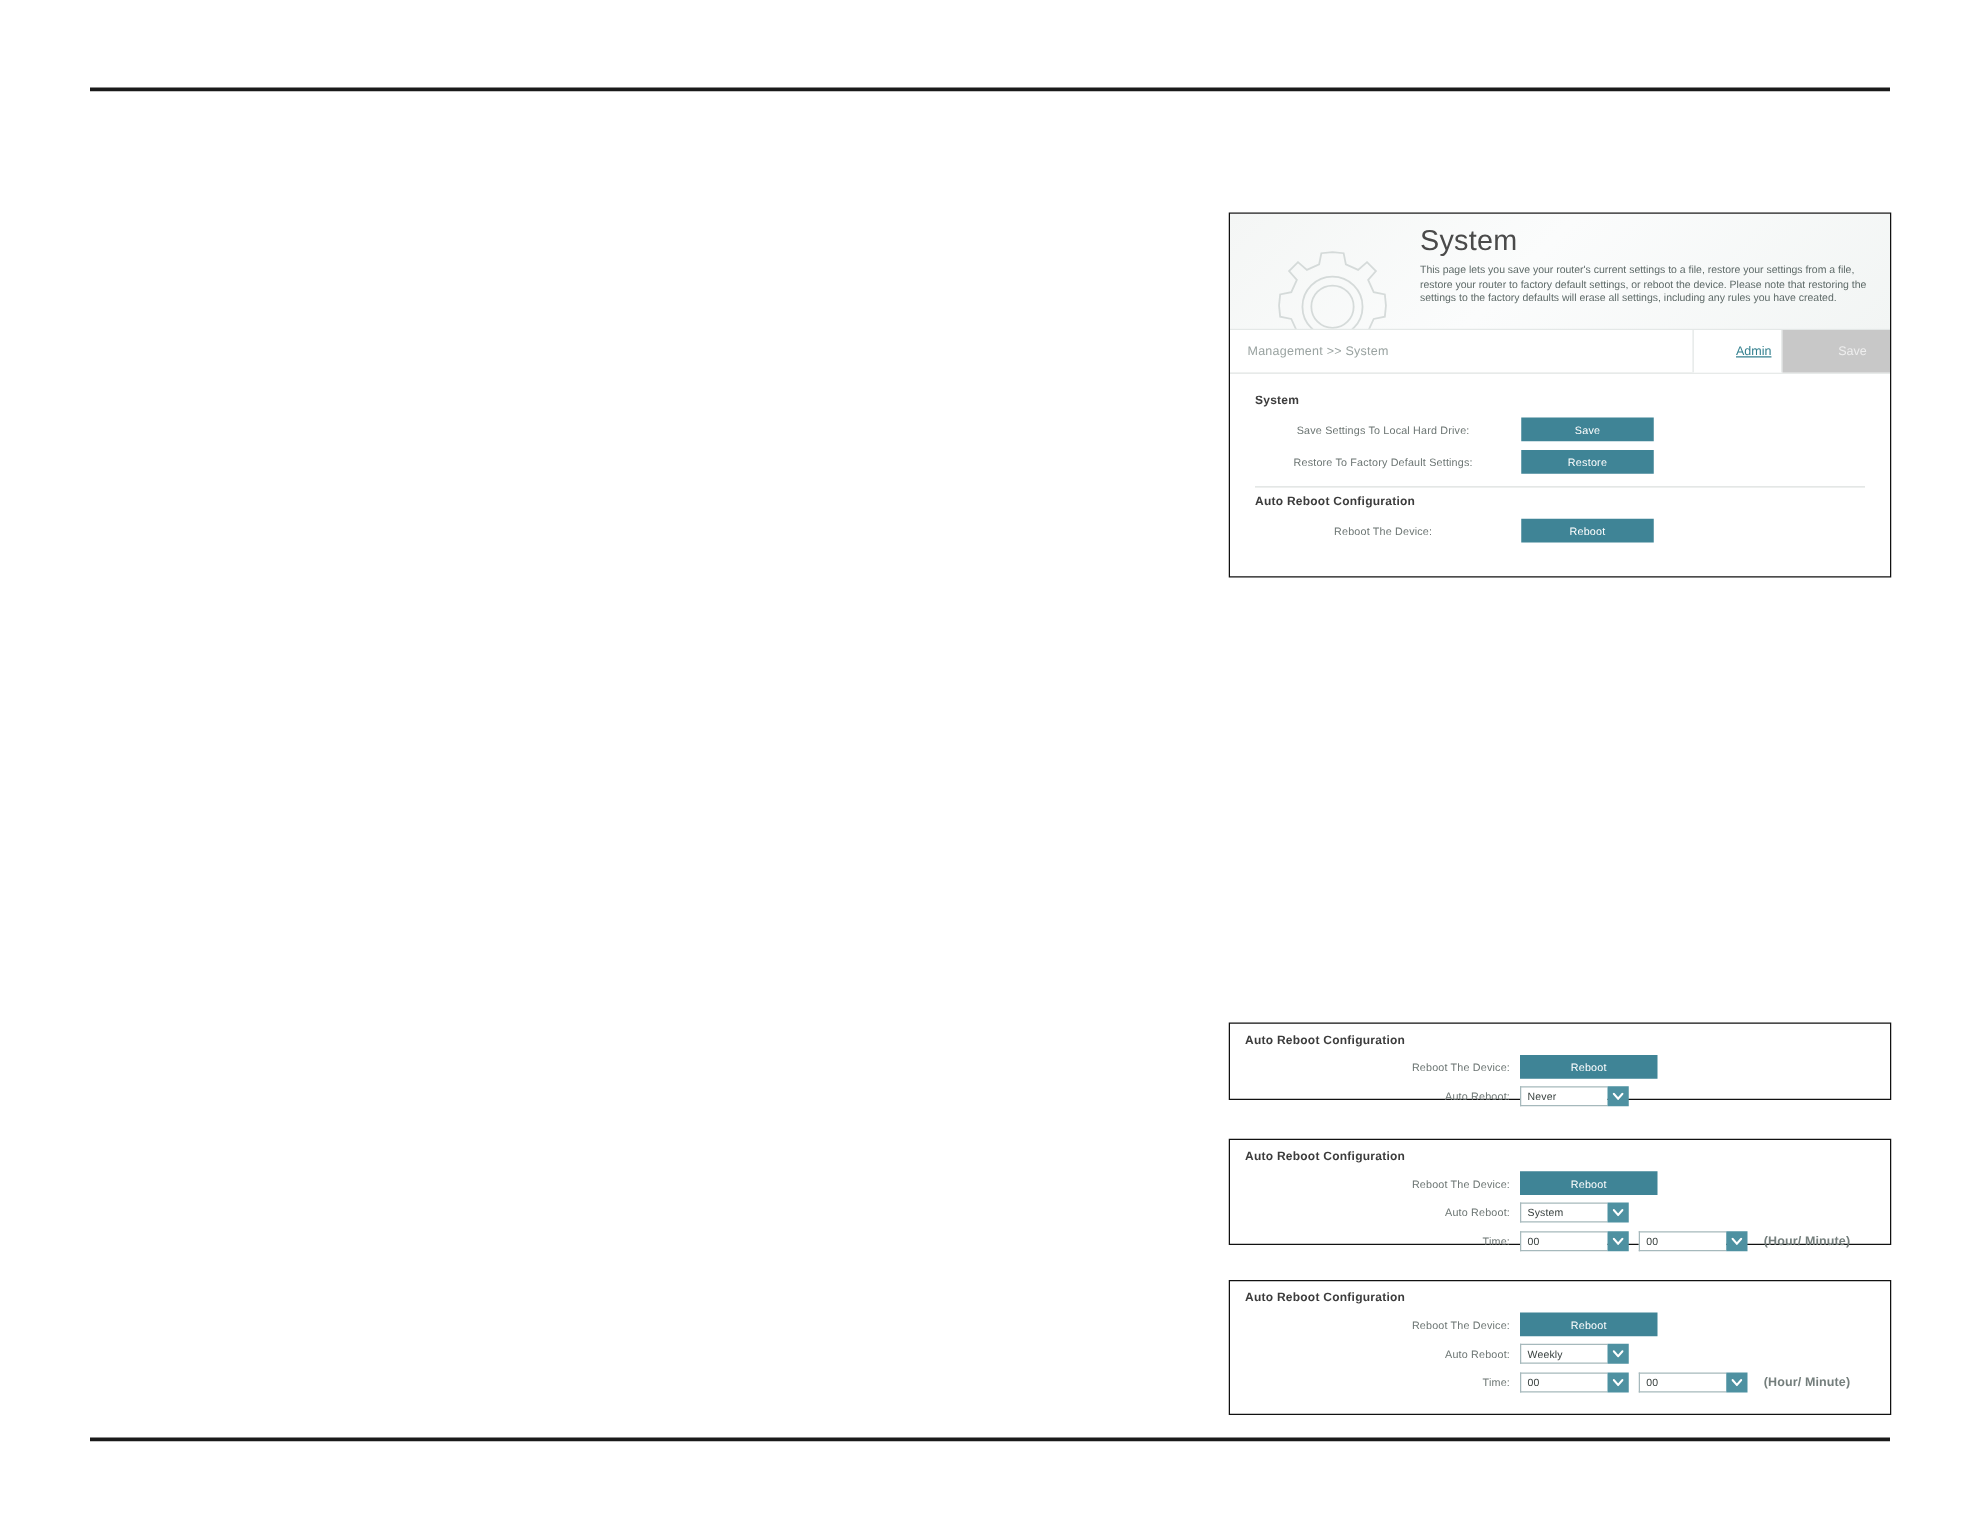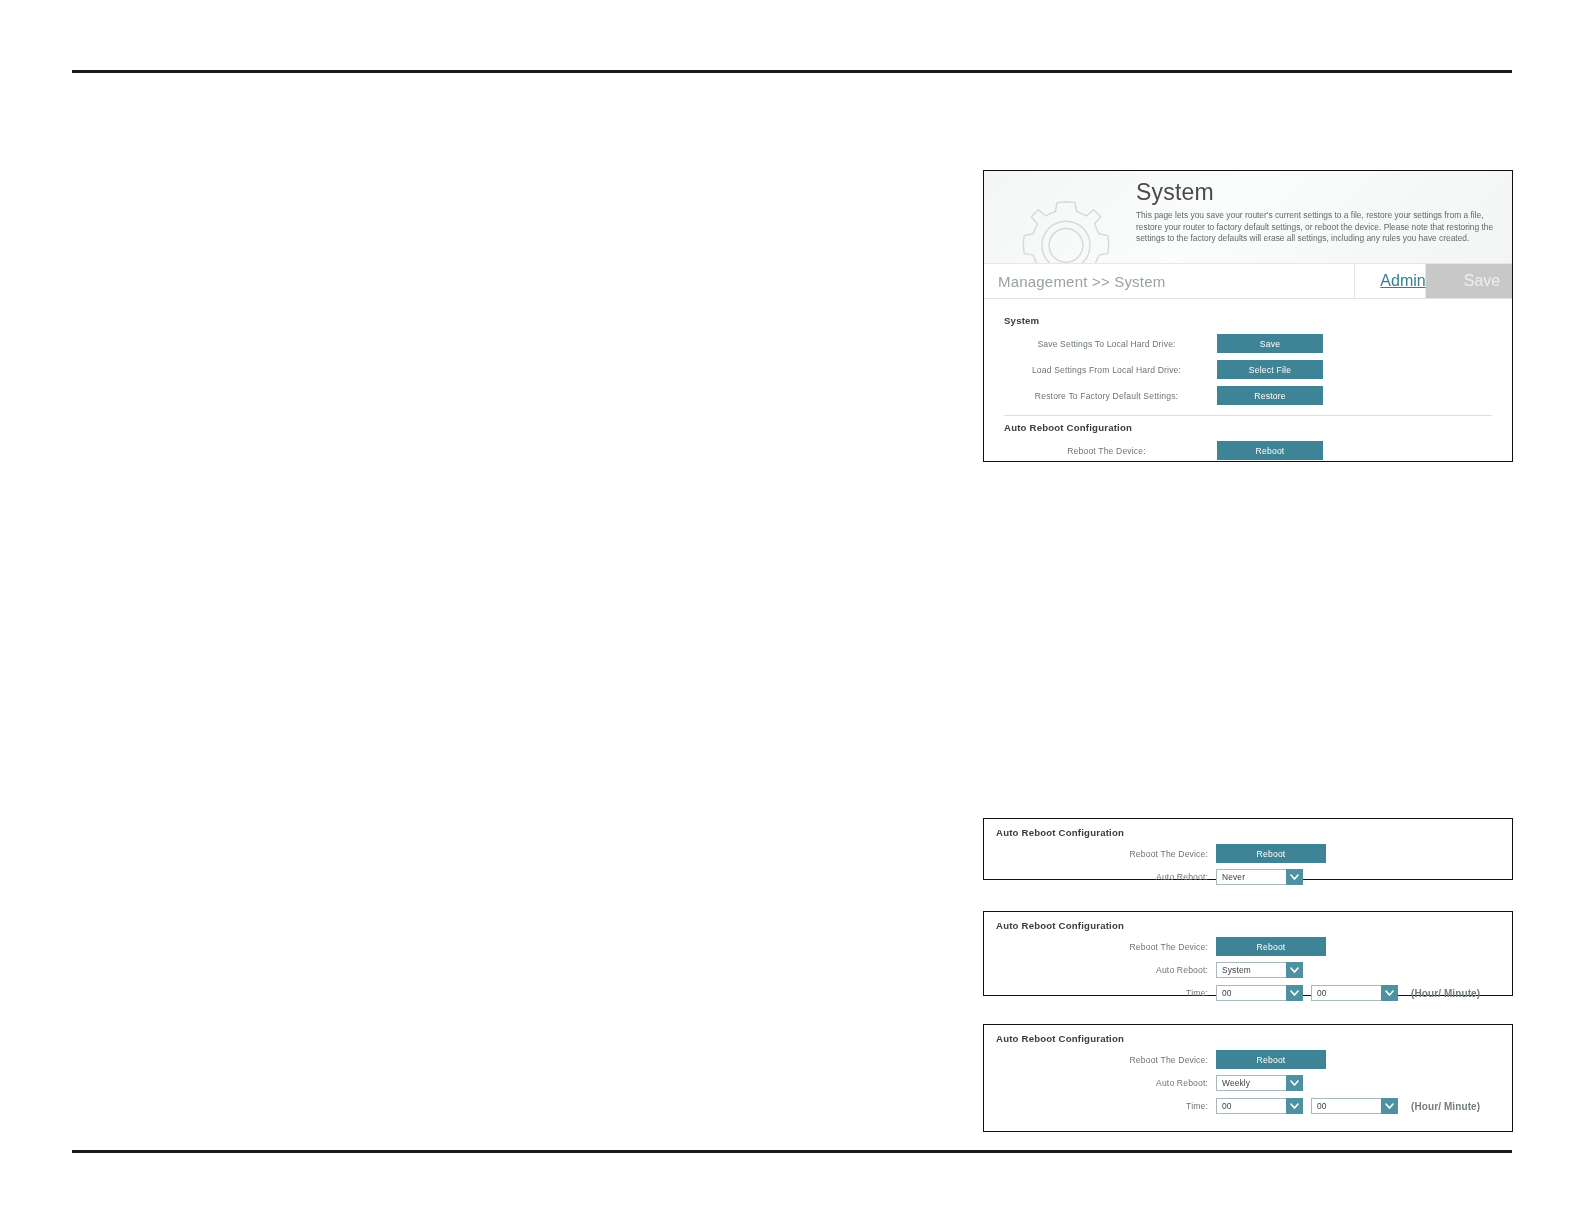--- a/index.html
+++ b/index.html
@@ -87,31 +87,31 @@
     background: #ffffff;
     border-bottom: 1px solid #dfe3e2;
     display: flex;
     align-items: stretch;
   }
   .breadcrumb {
     flex: 1;
     display: flex;
     align-items: center;
     padding-left: 14px;
-    font-size: 15px;
+    font-size: 10px;
     color: #9aa3a1;
     letter-spacing: .2px;
     text-align: center;
   }
   .bar-tab {
     width: 72px;
     display: flex;
     align-items: center;
     justify-content: center;
-    font-size: 16px;
+    font-size: 10px;
     box-sizing: border-box;
     padding-left: 26px;
   }
   .bar-tab.admin {
     color: #34808f;
     text-decoration: underline;
     border-left: 1px solid #e2e6e5;
     border-right: 1px solid #e2e6e5;
     background: #ffffff;
     cursor: pointer;
@@ -278,24 +278,20 @@
 
   <div class="sys-body">
 
     <div class="section-title">System</div>
 
     <div class="form-row">
       <div class="form-label">Save Settings To Local Hard Drive:</div>
       <button class="btn-teal">Save</button>
     </div>
 
-    <div class="form-row">
-      <div class="form-label">Load Settings From Local Hard Drive:</div>
-      <button class="btn-teal">Select File</button>
-    </div>
 
     <div class="form-row">
       <div class="form-label">Restore To Factory Default Settings:</div>
       <button class="btn-teal">Restore</button>
     </div>
 
     <div class="hr-soft"></div>
 
     <div class="section-title">Auto Reboot Configuration</div>
 

